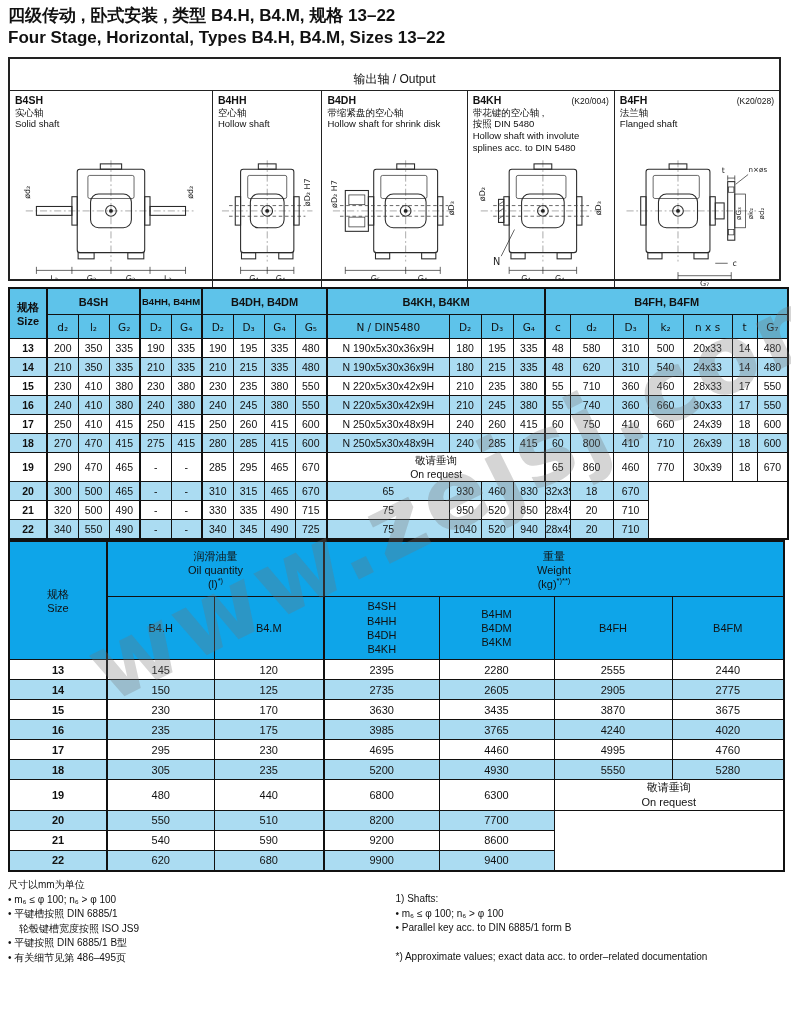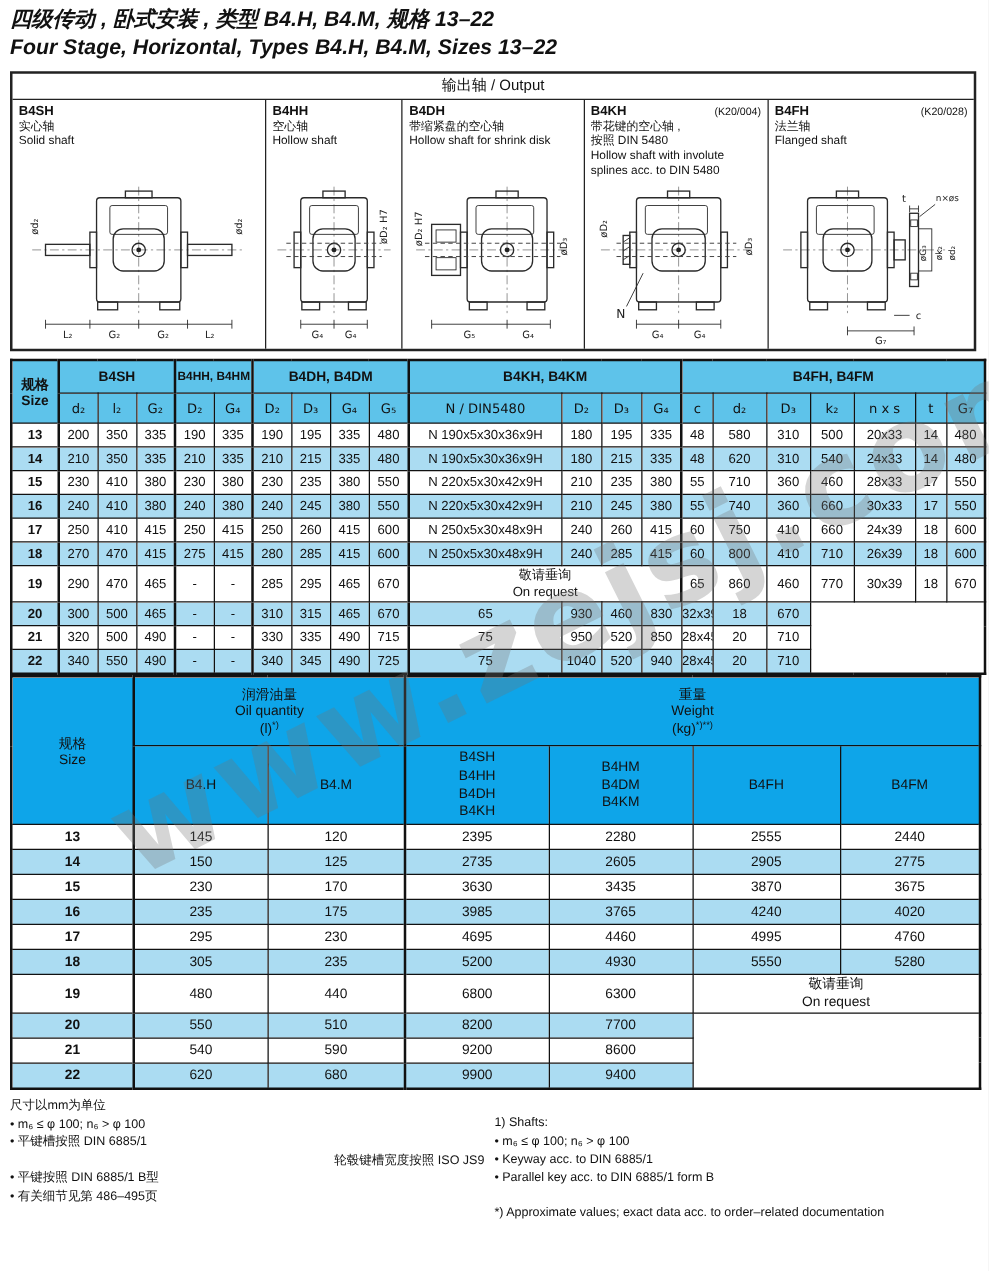--- a/index.html
+++ b/index.html
@@ -1,26 +1,26 @@
 <!DOCTYPE html>
 <html><head>
 <meta charset="utf-8">
 <style>
   html,body{margin:0;padding:0;background:#e9e9e9;}
   .page{position:relative;width:791px;height:1028px;background:#ffffff;
         font-family:"Liberation Sans","DejaVu Sans",sans-serif;color:#111;overflow:hidden;}
   
-  .title{position:absolute;top:5px;left:8px;font-weight:bold;font-size:17px;line-height:1.3;font-style:italic;}
+  .title{position:absolute;top:5px;left:8px;font-weight:bold;font-size:17px;line-height:1.3;}
   
   .watermark{position:absolute;left:70px;top:625px;transform:rotate(-26.5deg);transform-origin:0 0;
         font-family:"DejaVu Sans",sans-serif;font-weight:bold;font-size:95px;letter-spacing:4px;
         color:rgba(115,115,115,0.30);white-space:nowrap;z-index:9;pointer-events:none;}
   
   .output-box{position:absolute;top:57px;left:8px;width:773px;height:224px;border:2px solid #222;box-sizing:border-box;}
-  .ob-header{height:19px;border-bottom:1.5px solid #222;text-align:center;font-size:12px;padding-top:1px;}
+  .ob-header{height:19px;border-bottom:1.5px solid #222;text-align:center;font-size:12px;padding-top:12px;}
   .variants{display:flex;height:199px;}
   .variant{border-right:1px solid #222;display:flex;flex-direction:column;box-sizing:border-box;}
   .variant:last-child{border-right:none;}
   .v-label{height:60px;padding:3px 5px 0 5px;font-size:9.5px;line-height:1.22;}
   .v-code{font-weight:bold;font-size:10.5px;display:flex;justify-content:space-between;align-items:baseline;}
   .v-note{font-weight:normal;font-size:8.5px;}
   .drawing{display:block;margin-top:2px;}
   .drawing .ol{stroke:#2a2a2a;fill:none;stroke-width:1.2;}
   .drawing .thin{stroke:#2a2a2a;fill:none;stroke-width:0.8;}
   .drawing .cl{stroke:#888;fill:none;stroke-width:0.8;stroke-dasharray:8 3 2 3;}
@@ -42,21 +42,21 @@
   tr.b td{background:#abdcf2;}
   tr.w td{background:#ffffff;}
   .t1 td:first-child,.t2 td:first-child{font-weight:bold;}
   tr td.merged{background:#ffffff !important;line-height:1.35;font-weight:normal;border-radius:11px;}
   sup{font-size:7.5px;}
   
   .notes{position:absolute;top:878px;left:8px;width:775px;display:flex;font-size:10px;line-height:1.45;}
   .notes-col{width:49%;padding-right:8px;}
   .nl{margin:0;}
   .gap{margin-top:14px;}
-  .ind{padding-left:11px;text-align:right;}
+  .ind{padding-left:11px;}
 </style>
 </head>
 <body>
 
 <div class="page">
 
   <div class="watermark">www.zejsj.com</div>
 
   <div class="title">
     <div>四级传动 , 卧式安装 , 类型 B4.H, B4.M, 规格 13–22</div>
@@ -717,20 +717,19 @@
       <p class="nl">•  m₆ ≤ φ 100; n₆ &gt; φ 100</p>
       <p class="nl">•  平键槽按照 DIN 6885/1</p>
       <p class="nl ind">轮毂键槽宽度按照 ISO JS9</p>
       <p class="nl">•  平键按照 DIN 6885/1 B型</p>
       <p class="nl">•  有关细节见第 486–495页</p>
 
     </div>
     <div class="notes-col">
       <p class="nl gap">1) Shafts:</p>
       <p class="nl">•  m₆ ≤ φ 100; n₆ &gt; φ 100</p>
-      <p class="nl">•  Keyway acc. to DIN 6885/1</p>
       <p class="nl">•  Parallel key acc. to DIN 6885/1 form B</p>
       <p class="nl gap">*) Approximate values; exact data acc. to order–related documentation</p>
 
     </div>
   </div>
 
 </div>
 
 </body></html>

